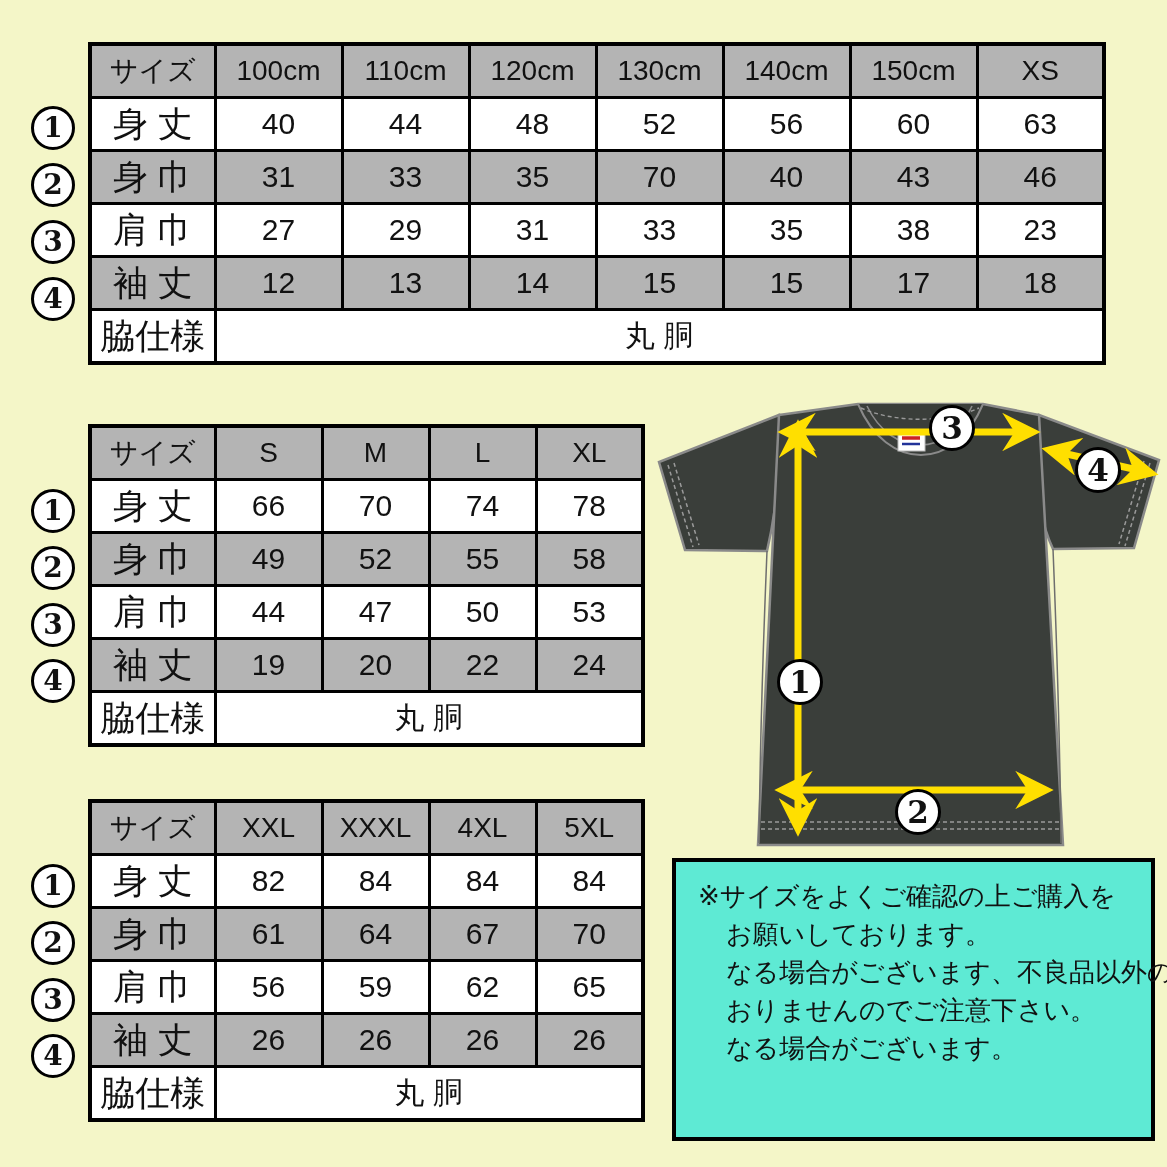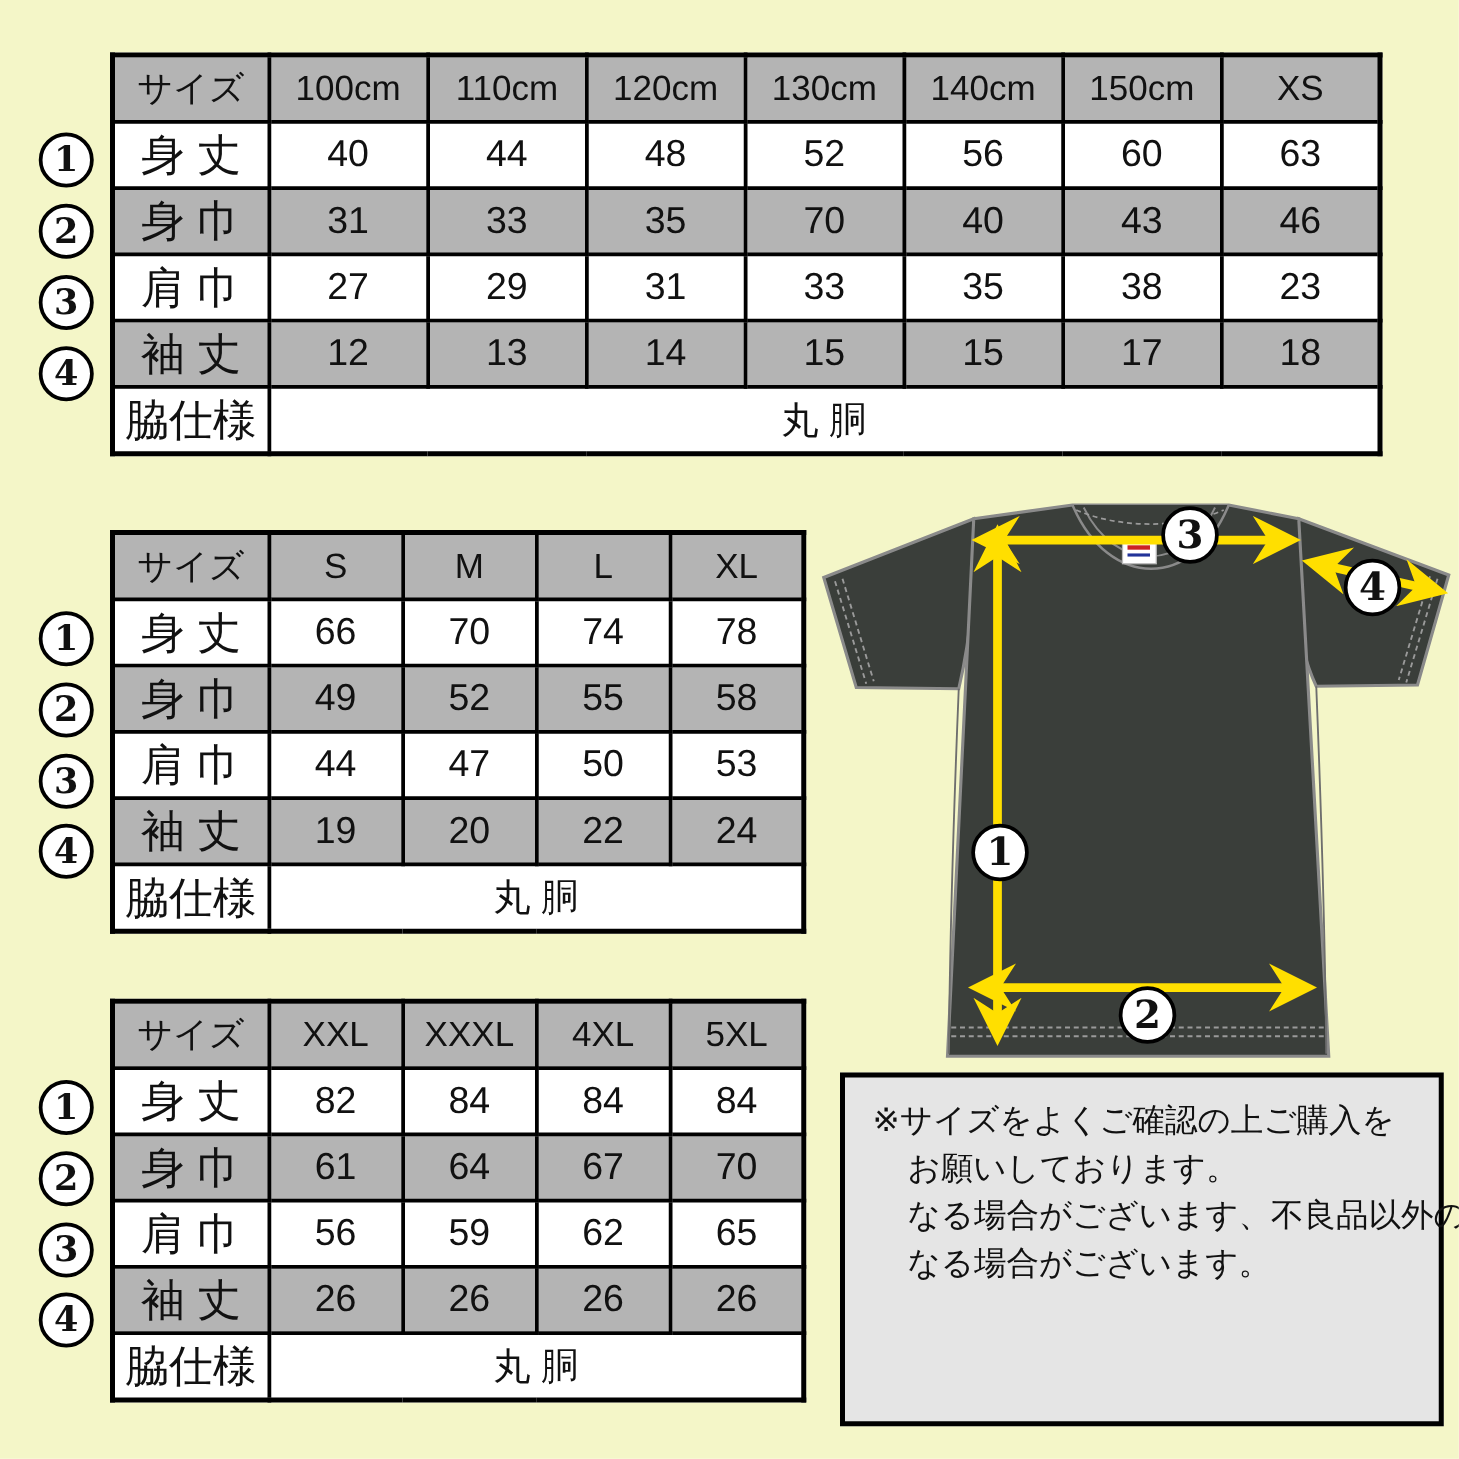--- a/index.html
+++ b/index.html
@@ -25,21 +25,21 @@
     position:absolute;width:38px;height:38px;background:#fff;
     border:3px solid #000;border-radius:50%;
     display:flex;align-items:center;justify-content:center;
     font-family:"DejaVu Serif","Liberation Serif",serif;
     font-weight:bold;font-size:28px;line-height:1;z-index:6;
   }
   .badge.big{width:40px;height:40px;font-size:31px;}
   .shirt-svg{position:absolute;left:655px;top:398px;z-index:4;}
   .note{
     position:absolute;left:672px;top:858px;width:483px;height:283px;
-    box-sizing:border-box;background:#e5e5e5;border:4px solid #000;
+    box-sizing:border-box;background:#5eead4;border:4px solid #000;
     padding:15px 8px 0 22px;z-index:5;
   }
   .nline{font-size:26px;line-height:38px;padding-left:28px;white-space:nowrap;}
   .nline.first{padding-left:0;}
 </style>
 </head>
 <body>
 
 <div class="canvas">
 
@@ -271,16 +271,17 @@
 
   <div class="badge big" style="left:777px;top:659px;">1</div>
   <div class="badge big" style="left:895px;top:789px;">2</div>
   <div class="badge big" style="left:929px;top:405px;">3</div>
   <div class="badge big" style="left:1075px;top:447px;">4</div>
 
   <div class="note">
     <div class="nline first">※サイズをよくご確認の上ご購入を</div>
     <div class="nline">お願いしております。</div>
     <div class="nline">なる場合がございます、不良品以外の</div>
+    <div class="nline">おりませんのでご注意下さい。</div>
     <div class="nline">なる場合がございます。</div>
   </div>
 
 </div>
 
 </body></html>

